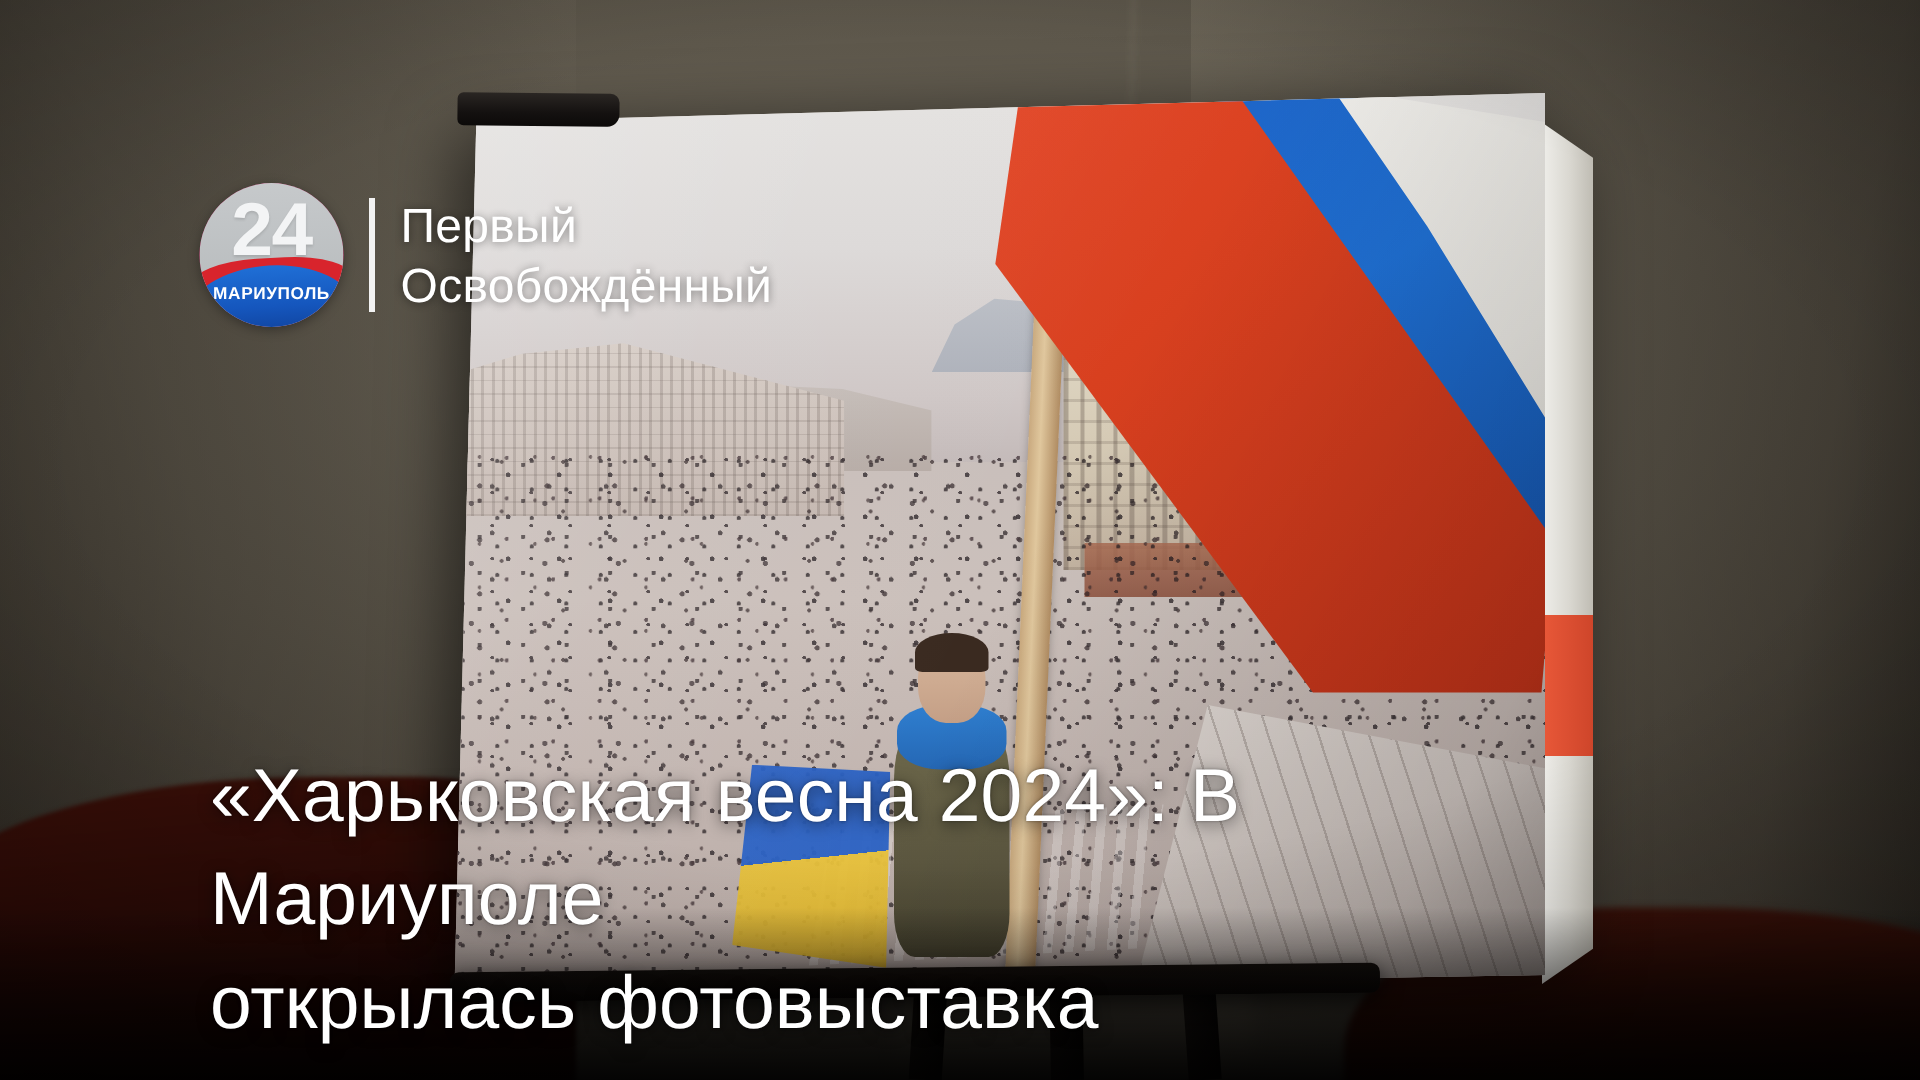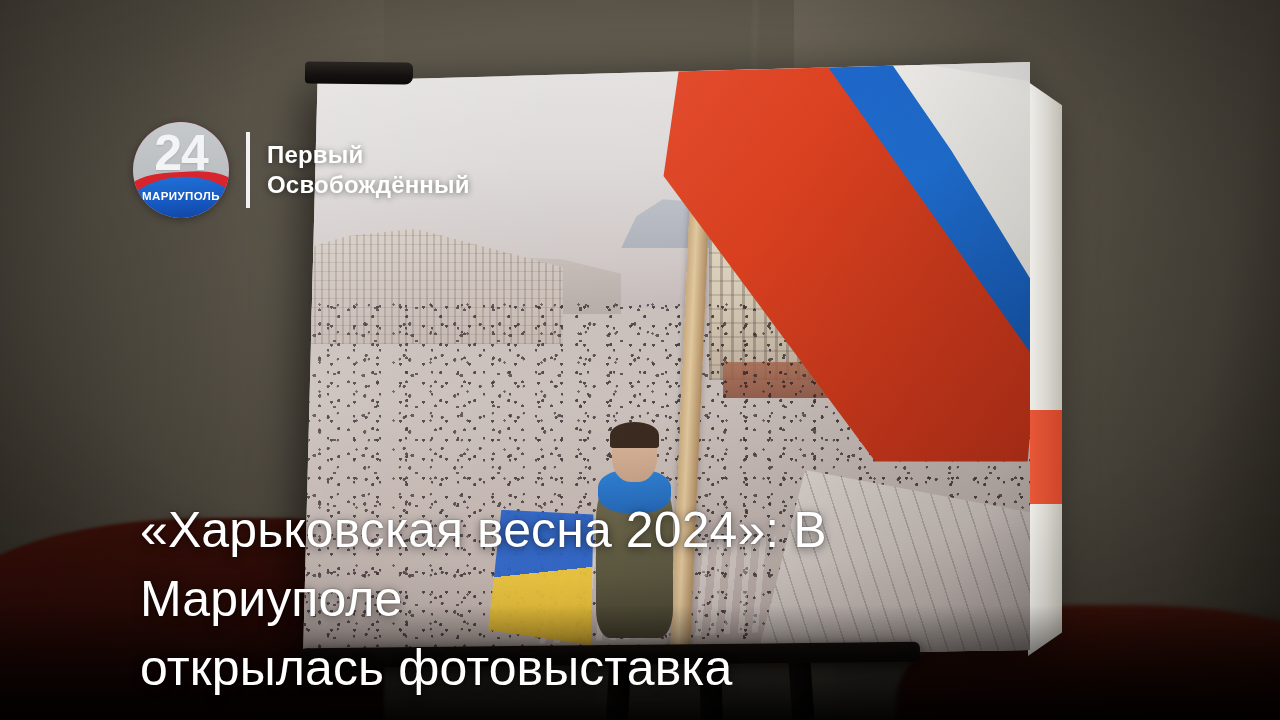--- a/index.html
+++ b/index.html
@@ -439,23 +439,23 @@
     letter-spacing: .4px;
   }
   .brand-divider {
     width: 4px;
     height: 76px;
     background: #f2f2f2;
     flex: none;
   }
   .brand-title {
     color: #ffffff;
-    font-size: 24px;
+    font-size: 32px;
     line-height: 1.26;
-    font-weight: 700;
+    font-weight: 400;
     letter-spacing: .2px;
     text-shadow: 0 1px 6px rgba(0,0,0,.45);
     white-space: pre-line;
   }
 
   
   .headline {
     position: absolute;
     left: 140px;
     top: 496px;

